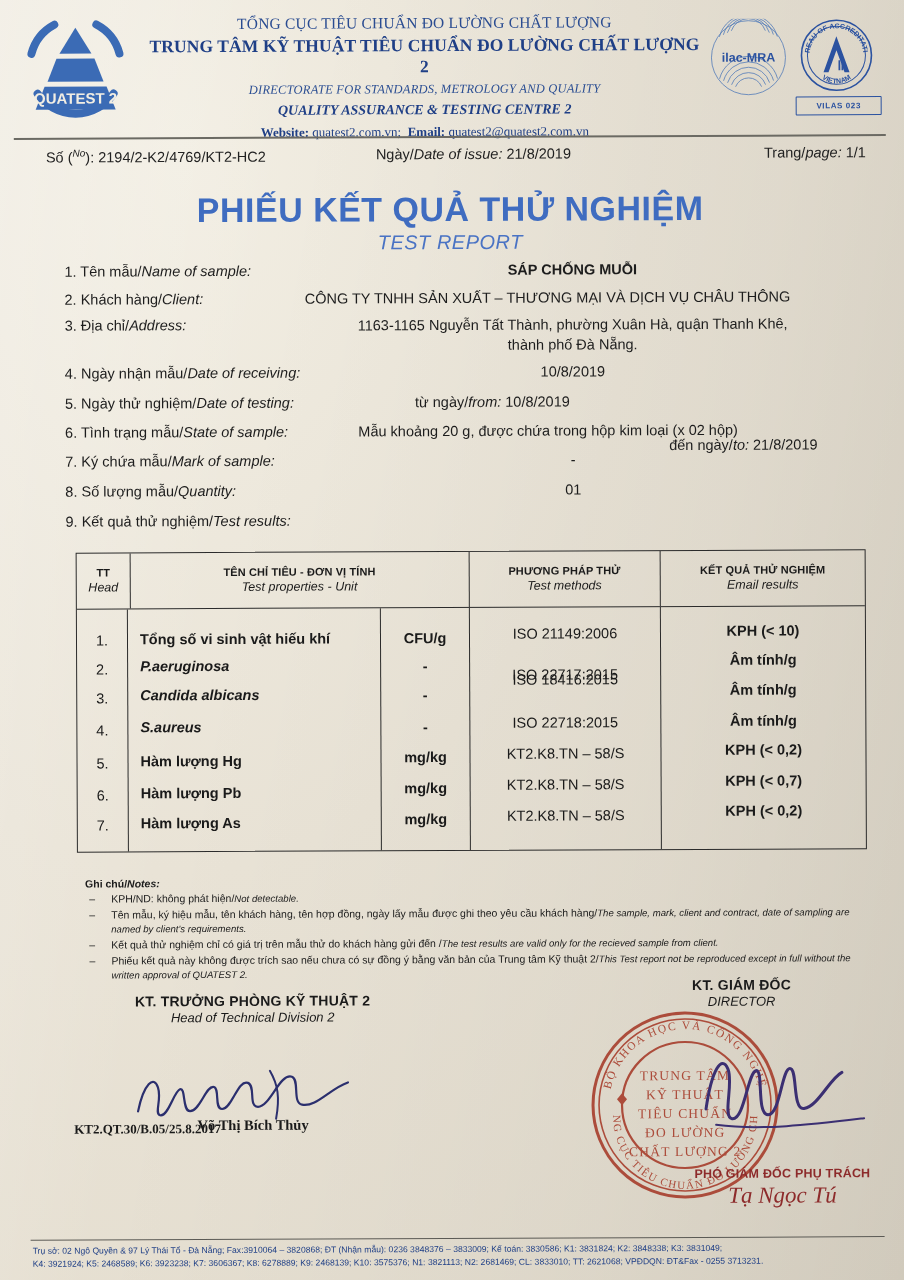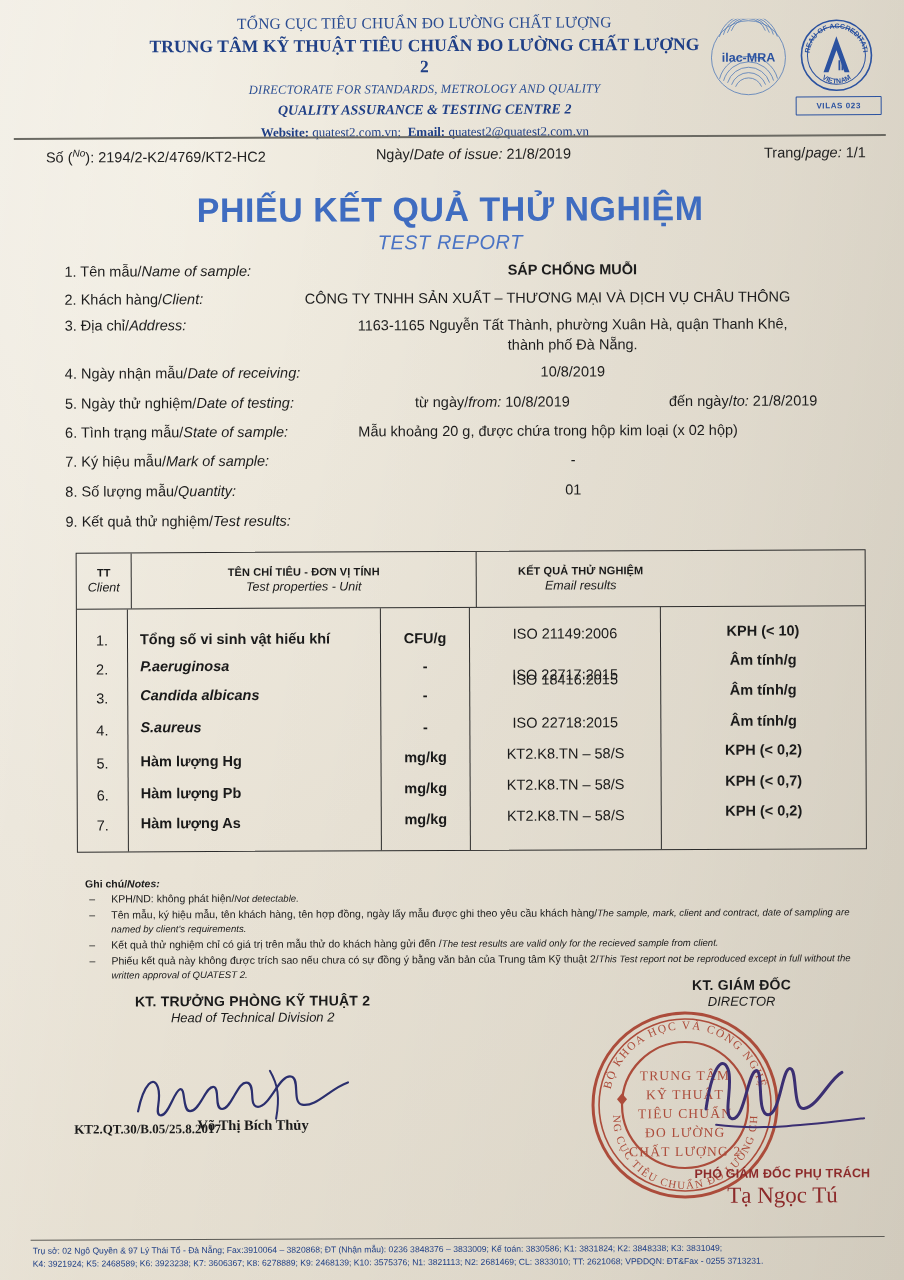--- a/index.html
+++ b/index.html
@@ -62,21 +62,21 @@
   
   .info{position:absolute;left:0;right:0;top:262px;font-size:14.5px;color:#1d1d1d;}
   .irow{position:relative;min-height:25px;}
   .lab{position:absolute;left:66px;white-space:nowrap;}
   .lab i{font-style:italic;}
   .val{position:absolute;left:300px;right:56px;text-align:center;white-space:nowrap;}
   .val.bold{font-weight:bold;}
   .val.wide{left:250px;}
   .val2l{position:absolute;left:300px;right:56px;text-align:center;line-height:1.35;}
   .dual-a{position:absolute;left:416px;}
-  .dual-b{position:absolute;left:670px;}
+  .dual-b{position:absolute;left:670px;margin-top:44px;}
   .dual-a i,.dual-b i{font-style:italic;}
 
   
   .tbl{position:absolute;left:76px;top:551px;width:788px;border:1.6px solid #2b2b2b;}
   .thead{display:flex;border-bottom:1.6px solid #2b2b2b;height:55px;}
   .th{display:flex;flex-direction:column;align-items:center;justify-content:center;text-align:center;padding:2px 2px;}
   .th .tv{font-size:11px;font-weight:bold;letter-spacing:.1px;line-height:1.15;}
   .th .te{font-size:12.5px;font-style:italic;line-height:1.2;margin-top:1px;}
   .c1{width:50px;border-right:1.6px solid #2b2b2b;}
   .c3{width:190px;border-right:1.6px solid #2b2b2b;}
@@ -110,36 +110,47 @@
   .sig-t{font-size:14px;font-weight:bold;letter-spacing:.2px;}
   .sig-s{font-size:13px;font-style:italic;margin-top:1px;}
   .sig-name{font-size:14.5px;font-weight:bold;font-family:"Liberation Serif",serif;margin-top:92px;}
 
   .scribbleL{position:absolute;left:118px;top:1062px;width:270px;height:64px;}
   .stamp{position:absolute;left:585px;top:1008px;width:196px;height:196px;}
   .scribbleR{position:absolute;left:690px;top:1040px;width:190px;height:108px;}
 
   .phogiam{position:absolute;right:36px;top:1168px;text-align:center;color:#8d2b2b;}
   .phogiam .pg1{font-size:12.5px;font-weight:bold;letter-spacing:.2px;}
-  .phogiam .pg2{font-size:23px;font-family:"Liberation Serif",serif;margin-top:2px;}
+  .phogiam .pg2{font-size:23px;font-family:"Liberation Serif",serif;font-style:italic;margin-top:2px;}
 
   .formcode{position:absolute;left:72px;top:1120px;font-size:13px;font-weight:bold;font-family:"Liberation Serif",serif;}
 
   
   .fline{position:absolute;left:28px;right:22px;top:1238px;height:1.2px;background:#5b5a55;}
   .footer{position:absolute;left:30px;right:14px;top:1243px;font-size:8.6px;line-height:1.5;color:#1f3f86;}
 </style>
 </head>
 <body>
 
 <div class="page">
 <div class="skew">
 
   <div class="header">
 
+    <div class="logo-q">
+      <svg viewBox="0 0 112 112">
+        <path d="M12 40 A46 46 0 0 1 35 11" stroke="#3b6bb5" stroke-width="8" fill="none" stroke-linecap="round"></path>
+        <path d="M100 40 A46 46 0 0 0 77 11" stroke="#3b6bb5" stroke-width="8" fill="none" stroke-linecap="round"></path>
+        <path d="M18 80 A46 46 0 0 0 94 80" stroke="#3b6bb5" stroke-width="8" fill="none" stroke-linecap="round"></path>
+        <polygon points="56,14 72,40 40,40" fill="#3b6bb5"></polygon>
+        <polygon points="37,45 75,45 84,68 28,68" fill="#3b6bb5"></polygon>
+        <polygon points="25,73 87,73 96,96 16,96" fill="#3b6bb5"></polygon>
+        <text x="56" y="90" text-anchor="middle" font-family="Liberation Sans, sans-serif" font-size="15" font-weight="bold" fill="#f2eee3">QUATEST 2</text>
+      </svg>
+    </div>
 
     <div class="head-text">
       <div class="h-l1">TỔNG CỤC TIÊU CHUẨN ĐO LƯỜNG CHẤT LƯỢNG</div>
       <div class="h-l2">TRUNG TÂM KỸ THUẬT TIÊU CHUẨN ĐO LƯỜNG CHẤT LƯỢNG 2</div>
       <div class="h-l3">DIRECTORATE FOR STANDARDS, METROLOGY AND QUALITY</div>
       <div class="h-l4">QUALITY ASSURANCE &amp; TESTING CENTRE 2</div>
       <div class="h-l5">
         <b>Website:</b>
         <span>quatest2.com.vn;</span>&nbsp;
         <b>Email:</b>
@@ -264,21 +275,21 @@
       <div class="lab">
         <span>6.</span>
         <span>Tình trạng mẫu/</span><i>State of sample:</i>
       </div>
       <div class="val wide">Mẫu khoảng 20 g, được chứa trong hộp kim loại (x 02 hộp)</div>
     </div>
 
     <div class="irow" style="height:30px;">
       <div class="lab">
         <span>7.</span>
-        <span>Ký hiệu mẫu/</span><i>Mark of sample:</i>
+        <span>Ký chứa mẫu/</span><i>Mark of sample:</i>
       </div>
       <div class="val">-</div>
     </div>
 
     <div class="irow" style="height:30px;">
       <div class="lab">
         <span>8.</span>
         <span>Số lượng mẫu/</span><i>Quantity:</i>
       </div>
       <div class="val">01</div>
@@ -289,25 +300,29 @@
         <span>9.</span>
         <span>Kết quả thử nghiệm/</span><i>Test results:</i>
       </div>
     </div>
   </div>
 
   <div class="tbl">
     <div class="thead">
       <div class="th c1">
         <div class="tv">TT</div>
-        <div class="te">Client</div>
+        <div class="te">Head</div>
       </div>
       <div class="th c2h">
         <div class="tv">TÊN CHỈ TIÊU - ĐƠN VỊ TÍNH</div>
         <div class="te">Test properties - Unit</div>
+      </div>
+      <div class="th c3">
+        <div class="tv">PHƯƠNG PHÁP THỬ</div>
+        <div class="te">Test methods</div>
       </div>
       <div class="th c4">
         <div class="tv">KẾT QUẢ THỬ NGHIỆM</div>
         <div class="te">Email results</div>
       </div>
     </div>
 
     <div class="tbody">
       <div class="bcol b1">
         <div class="cell" style="top:23px">1.</div>

